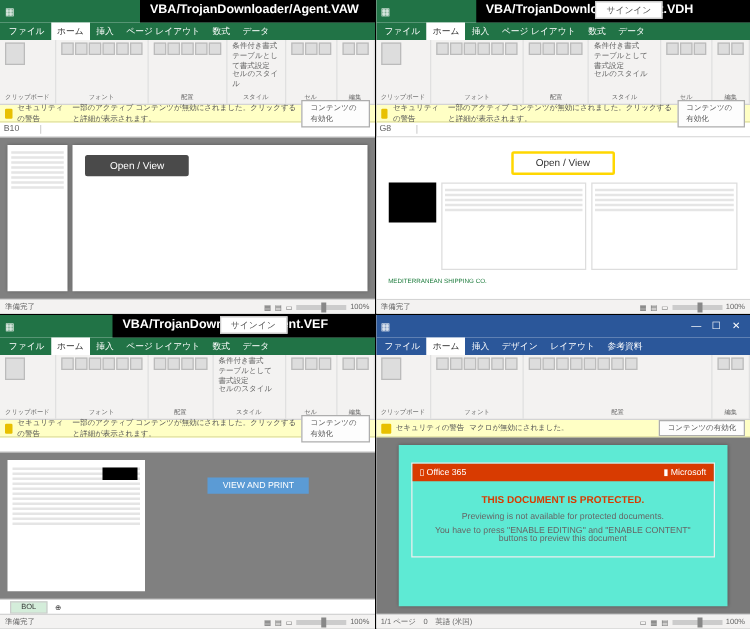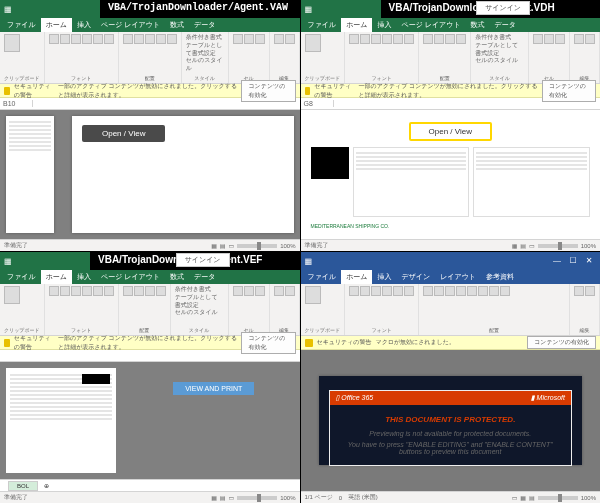--- a/index.html
+++ b/index.html
@@ -4,47 +4,47 @@
 <style>
 * { margin: 0; padding: 0; box-sizing: border-box; }
 body { width: 600px; height: 503px; font-family: "Segoe UI", Arial, sans-serif; background: #000; display: grid; grid-template-columns: 1fr 1fr; grid-template-rows: 1fr 1fr; gap: 1px; }
 .window { background: #fff; display: flex; flex-direction: column; overflow: hidden; position: relative; }
 .titlebar { height: 18px; display: flex; align-items: center; padding: 0 4px; font-size: 8px; color: #fff; }
 .titlebar.excel { background: #217346; }
 .titlebar.word { background: #2b579a; }
 .titlebar .sysicons { margin-left: auto; display: flex; gap: 2px; }
 .titlebar .sysicons span { width: 14px; height: 12px; text-align: center; font-size: 8px; line-height: 12px; }
 .overlay-title { position: absolute; top: 0; height: 18px; background: #000; color: #fff; font-size: 10px; font-weight: bold; padding: 2px 8px; z-index: 10; }
-.q1 .overlay-title { left: 100px; right: 0; font-family: Liberation Mono, monospace; }
+.q1 .overlay-title { left: 112px; right: 0; }
 .q2 .overlay-title { left: 80px; right: 0; }
 .q3 .overlay-title { left: 90px; right: 0; }
 .q4 .overlay-title { left: 80px; right: 0; }
 .signin { position: absolute; right: 70px; top: 1px; background: #fff; color: #555; border: 1px solid #ccc; font-size: 7px; padding: 1px 8px; z-index: 11; }
 .menubar { height: 14px; display: flex; align-items: center; font-size: 7px; padding-left: 2px; }
 .menubar.excel { background: #217346; color: #fff; }
 .menubar.word { background: #2b579a; color: #fff; }
 .menubar .tab { padding: 2px 5px; }
 .menubar .tab.active { background: #fff; color: #333; }
 .ribbon { height: 52px; background: #f3f2f1; border-bottom: 1px solid #d4d4d4; display: flex; font-size: 6px; color: #666; }
 .ribbon-group { border-right: 1px solid #e0e0e0; padding: 2px 4px; display: flex; flex-direction: column; justify-content: space-between; }
 .ribbon-group .icons { display: flex; flex-wrap: wrap; gap: 1px; }
 .ribbon-icon { width: 10px; height: 10px; background: #ddd; border: 1px solid #bbb; }
 .ribbon-icon.big { width: 16px; height: 18px; }
 .ribbon-label { font-size: 5px; text-align: center; color: #666; margin-top: 1px; }
 .warning-bar { height: 14px; background: #ffffc5; border-bottom: 1px solid #e0e0a0; display: flex; align-items: center; font-size: 6px; padding: 0 4px; gap: 4px; color: #555; }
 .warning-bar .shield { width: 8px; height: 8px; background: #e8c000; border-radius: 1px; }
 .warning-bar .btn { border: 1px solid #adadad; padding: 1px 6px; background: #fdfdfd; margin-left: auto; font-size: 6px; }
 .formula-bar { height: 12px; border-bottom: 1px solid #d4d4d4; display: flex; align-items: center; font-size: 7px; padding: 0 3px; color: #666; }
 .cellref { width: 30px; border-right: 1px solid #d4d4d4; }
-.content { flex: 1; background: #7f7f7f; display: flex; padding: 6px; gap: 18px; position: relative; overflow: hidden; }
+.content { flex: 1; background: #7f7f7f; display: flex; padding: 6px; gap: 4px; position: relative; overflow: hidden; }
 .content.ppt { background: #808080; }
 .content.word { background: #7a7a7a; }
 .slide-thumb { width: 48px; background: #fff; box-shadow: 0 0 3px rgba(0,0,0,0.3); padding: 3px; font-size: 3px; color: #888; }
 .slide-main { flex: 1; background: #fff; box-shadow: 0 0 3px rgba(0,0,0,0.3); position: relative; }
-.doc-page { flex: 1; background: #0f172a; box-shadow: 0 0 3px rgba(0,0,0,0.3); margin: 20px 12px; position: relative; font-style: italic; }
+.doc-page { flex: 1; background: #5eead4; box-shadow: 0 0 3px rgba(0,0,0,0.3); margin: 0 12px; position: relative; }
 .open-view-btn { background: #4a4a4a; color: #fff; padding: 4px 20px; font-size: 8px; border-radius: 2px; display: inline-block; }
 .open-view-btn.yellow { background: #fff; color: #333; border: 2px solid #ffd700; padding: 3px 18px; }
 .view-print-btn { background: #5b9bd5; color: #fff; padding: 3px 12px; font-size: 7px; }
 .status-bar { height: 12px; background: #f3f2f1; border-top: 1px solid #d4d4d4; display: flex; align-items: center; font-size: 6px; padding: 0 4px; color: #666; }
 .status-bar .right { margin-left: auto; display: flex; gap: 3px; align-items: center; }
 .sheet-tabs { height: 12px; background: #fff; border-top: 1px solid #d4d4d4; display: flex; align-items: center; font-size: 6px; padding: 0 8px; color: #333; }
 .sheet-tab { padding: 1px 8px; border: 1px solid #ccc; background: #fff; }
 .sheet-tab.bol { background: #d4edda; }
 .black-box { background: #000; }
 .o365-bar { background: #d83b01; color: #fff; padding: 3px 6px; font-size: 7px; display: flex; align-items: center; justify-content: space-between; }

